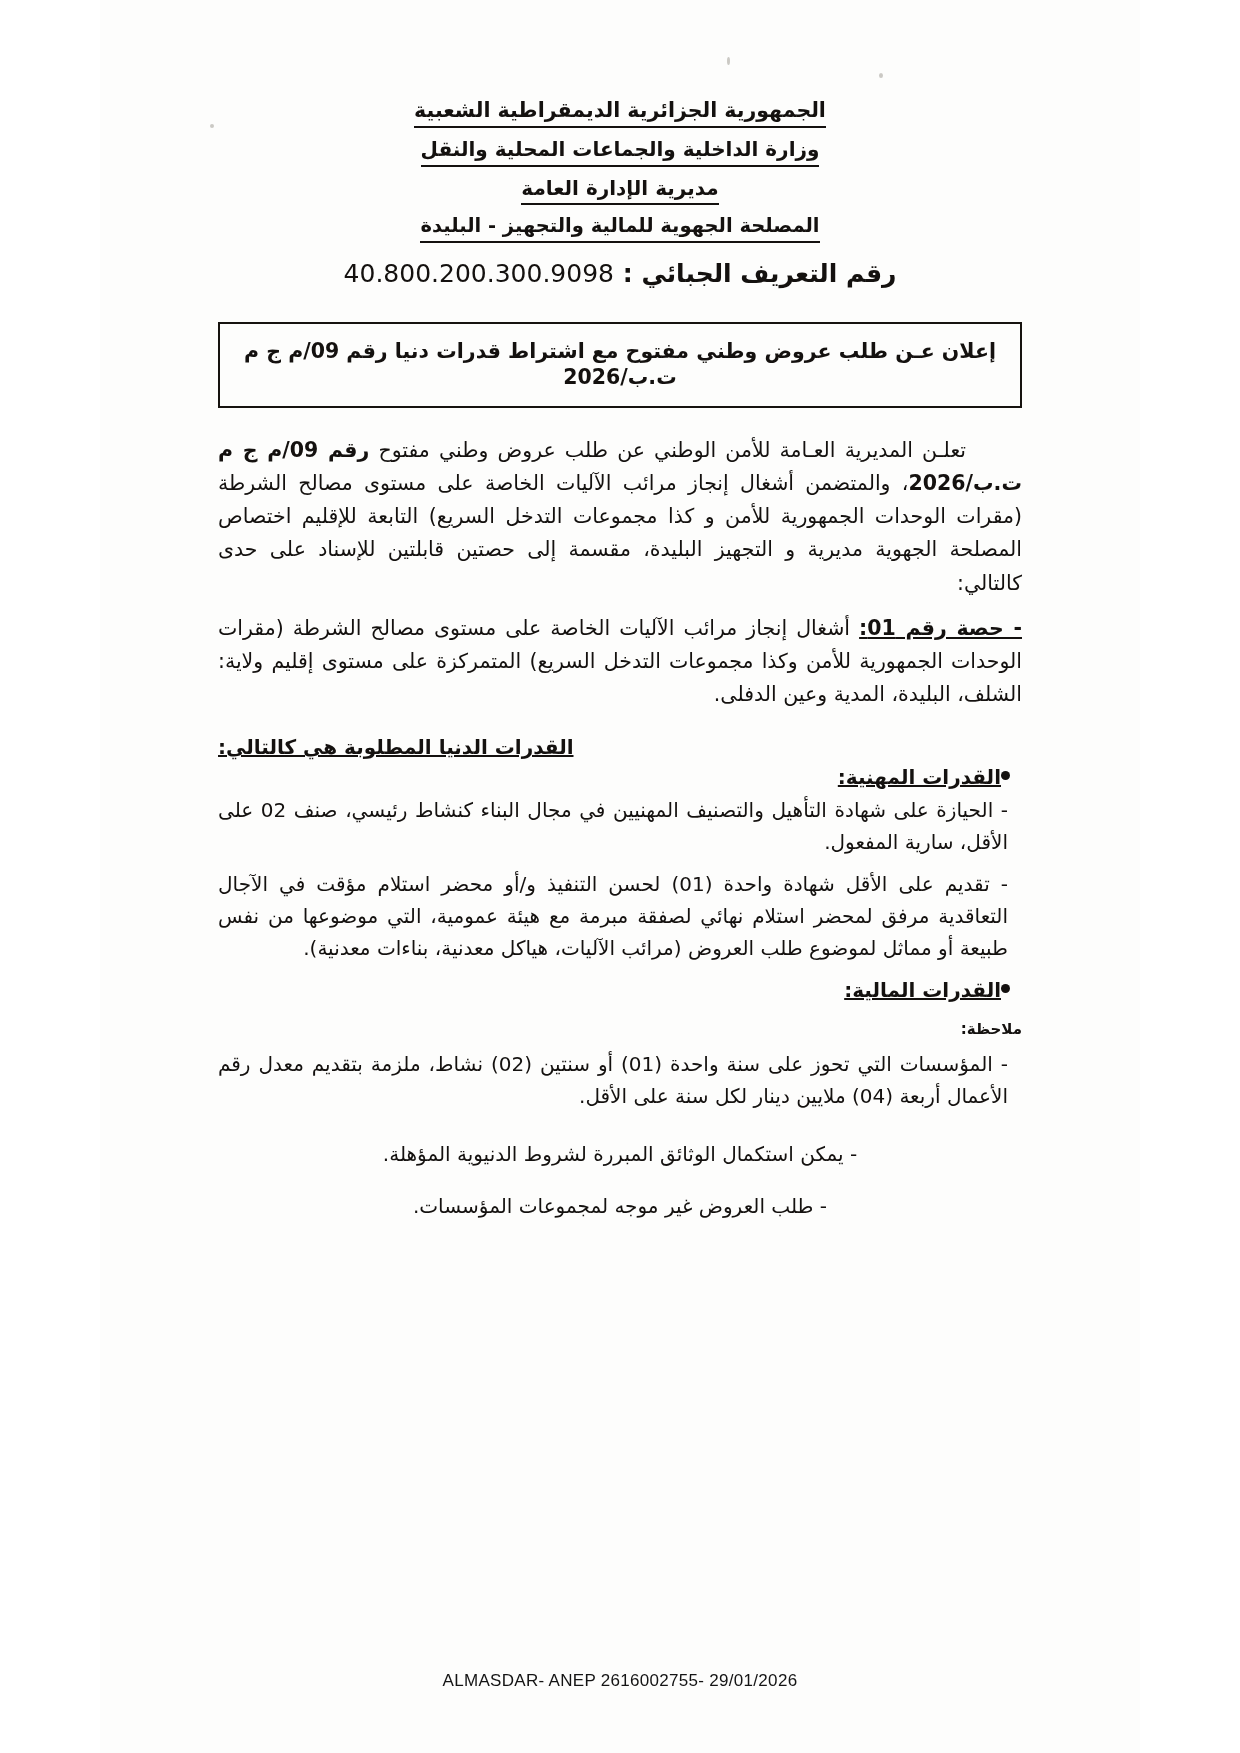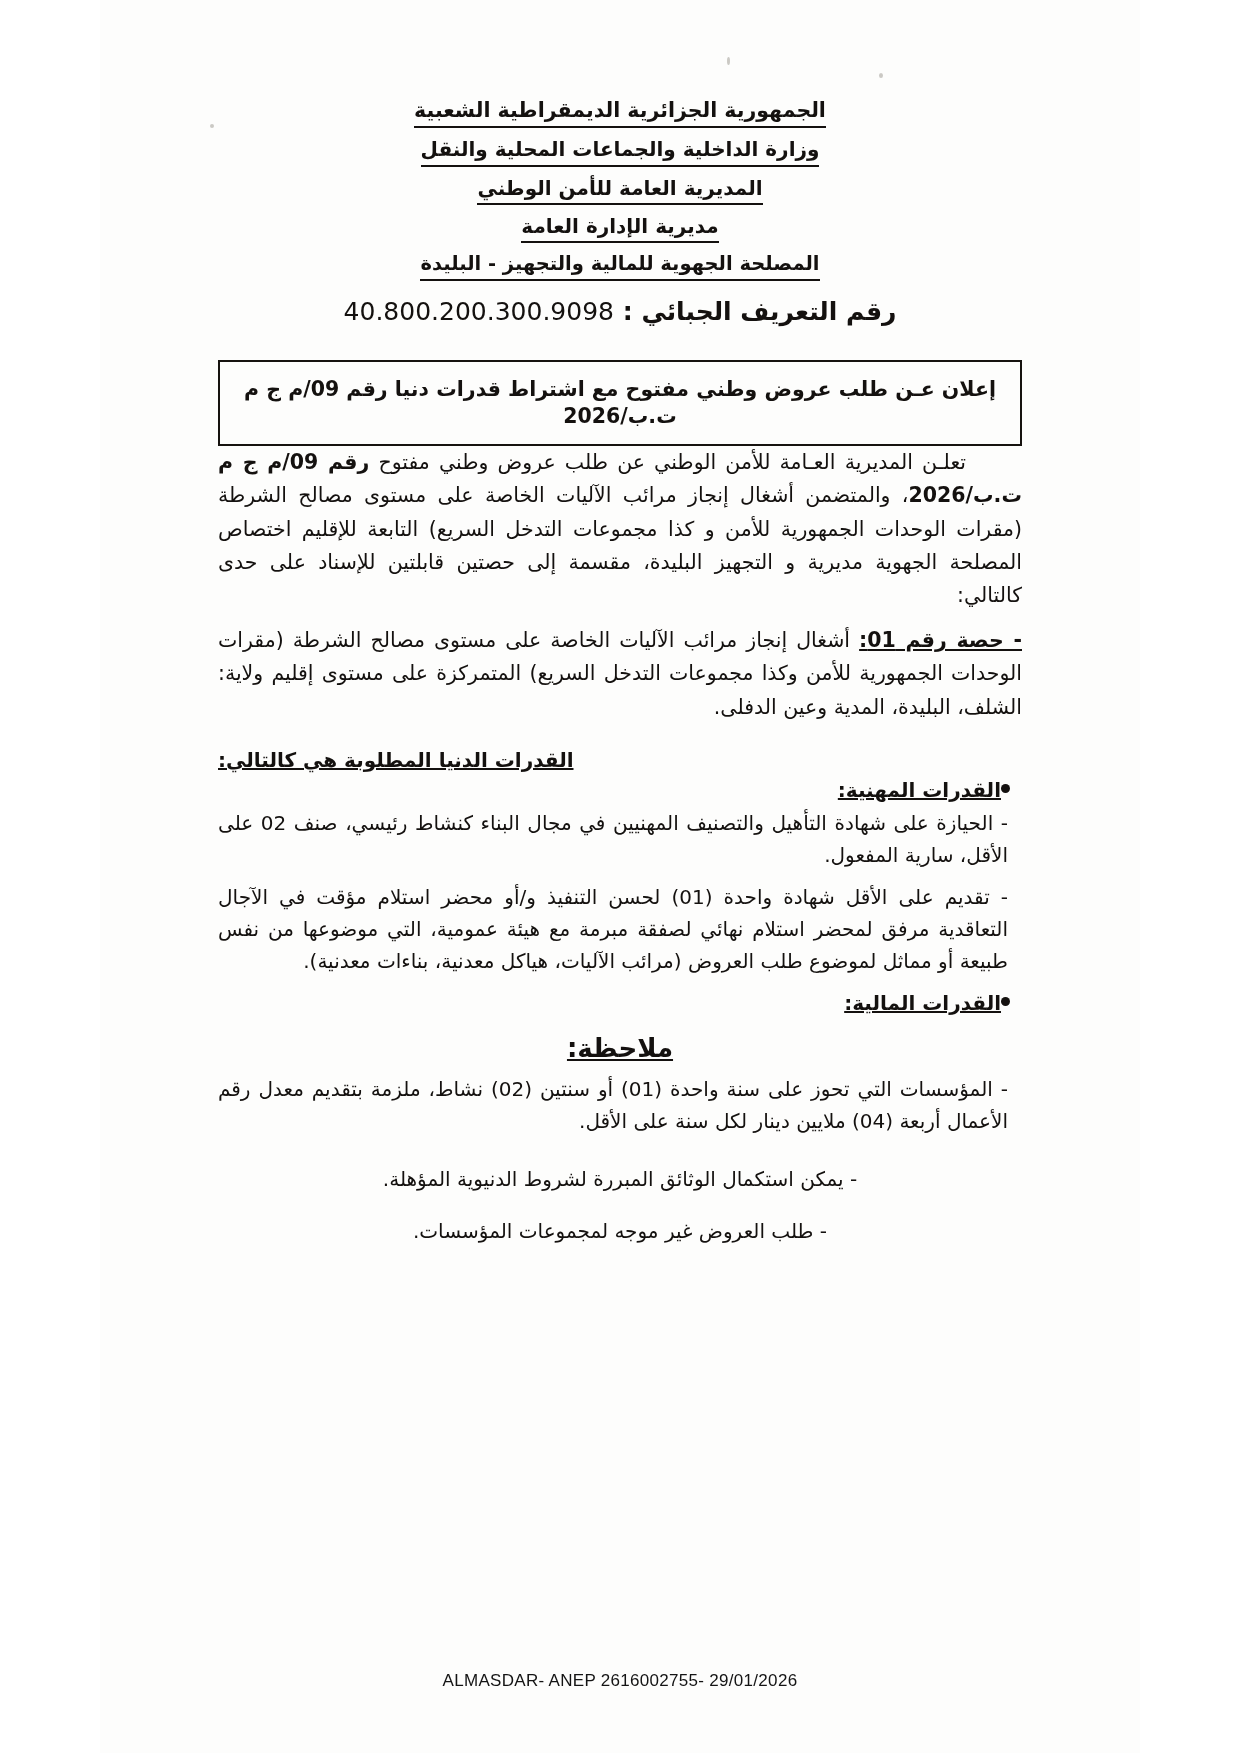--- a/index.html
+++ b/index.html
@@ -67,20 +67,21 @@
   .taxnum {
     font-family: "DejaVu Sans", "Liberation Sans", sans-serif;
     font-weight: normal;
     letter-spacing: .2px;
   }
 
   
   .titlebox {
     border: 2px solid #16130f;
     margin-top: 34px;
+    margin-bottom: 26px;
     padding: 14px 16px 15px 16px;
     text-align: center;
   }
   .titlebox-text {
     font-weight: bold;
     font-size: 20.5px;
     line-height: 1.3;
     letter-spacing: .3px;
   }
 
@@ -143,24 +144,23 @@
   }
   .sub {
     font-size: 20px;
     line-height: 1.6;
     text-align: justify;
     text-align-last: right;
     margin: 5px 0 10px 0;
     padding-right: 14px;
   }
   .note-head {
-    font-size: 26px;
-    font-weight: bold;
-    text-decoration: underline;
-    text-align: center;
+    font-size: 15px;
+    font-weight: bold;
+    text-align: right;
     margin: 18px 0 8px 0;
   }
   .note-item {
     font-size: 20px;
     line-height: 1.6;
     text-align: justify;
     text-align-last: right;
     margin: 10px 0 4px 0;
   }
   .note-item.centerish {
@@ -187,21 +187,20 @@
 
   <div class="speck" style="left:110px;top:124px;width:4px;height:4px;"></div>
   <div class="speck" style="left:627px;top:57px;width:3px;height:8px;"></div>
   <div class="speck" style="left:779px;top:73px;width:4px;height:5px;"></div>
 
   <div class="sheet">
 
     <div class="letterhead">
       <div><span class="lh-line lh-1">الجمهورية الجزائرية الديمقراطية الشعبية</span></div>
       <div><span class="lh-line lh-2">وزارة الداخلية والجماعات المحلية والنقل</span></div>
-      <div><span class="lh-line lh-3">المديرية العامة للأمن الوطني</span></div>
       <div><span class="lh-line lh-4">مديرية الإدارة العامة</span></div>
       <div><span class="lh-line lh-5">المصلحة الجهوية للمالية والتجهيز - البليدة</span></div>
     </div>
 
     <div class="taxline">
       <span>رقم التعريف الجبائي :</span>
       <span class="taxnum">40.800.200.300.9098</span>
     </div>
 
     <div class="titlebox">

